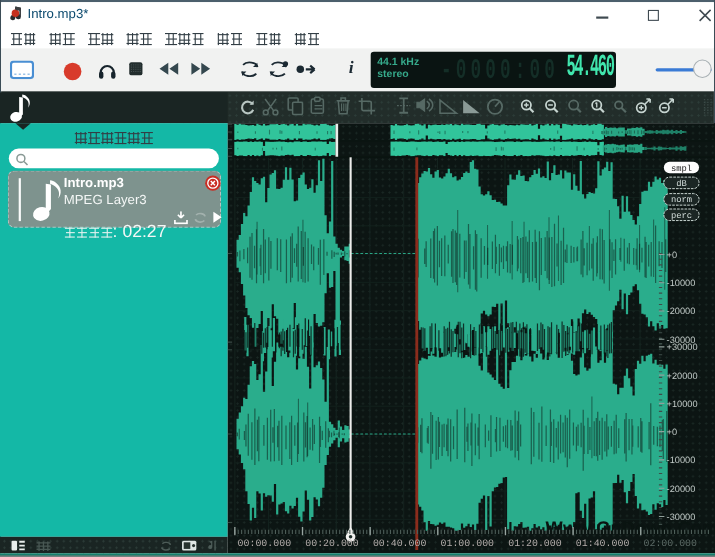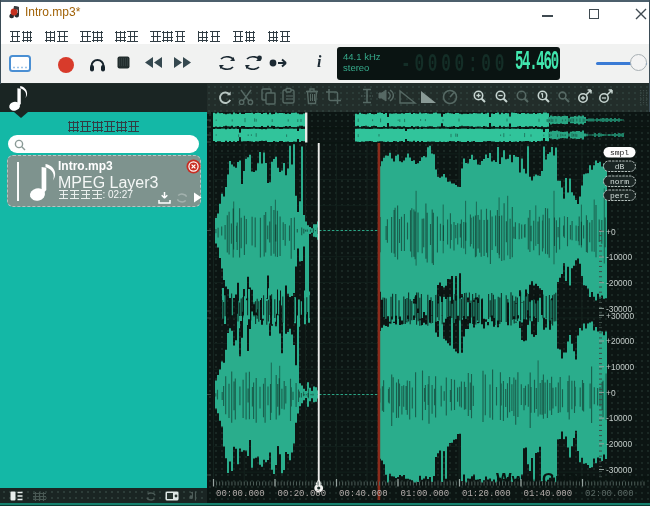--- a/index.html
+++ b/index.html
@@ -17,21 +17,21 @@
 <div class="abs" style="left:0;top:0;width:650px;height:2px;background:#4c5f6c"></div>
 <div class="abs" style="left:0;top:0;width:1px;height:503px;background:#3b4c56"></div>
 <div class="abs" style="right:0;top:0;width:1px;height:503px;background:#3b4c56"></div>
 
 <div class="abs" style="left:1px;top:2px;width:648px;height:20px;background:#fff">
   <svg class="abs" style="left:8px;top:3px" width="12" height="14" viewBox="0 0 12 14">
     <path d="M5 1l5 1v8.2a2.3 2.3 0 1 1-1.4-2.1V4L5 3.4V11a2.3 2.3 0 1 1-1.4-2.1z" fill="#2a2d30"></path>
     <circle cx="5" cy="7" r="3.4" fill="#c5301f"></circle>
     <path d="M5 1l5 1v3L5 4z" fill="#3a3d40"></path>
   </svg>
-  <div class="abs" style="left:24px;top:3px;font-size:12px;color:#a16207">Intro.mp3*</div>
+  <div class="abs" style="left:24px;top:3px;font-size:12px;color:#0c4a6e">Intro.mp3*</div>
 
   <div class="abs" style="left:541px;top:13px;width:11px;height:1.5px;background:#3f4a51"></div>
   <div class="abs" style="left:588px;top:7px;width:10px;height:10px;border:1.4px solid #3f4a51"></div>
   <svg class="abs" style="left:634px;top:6px" width="12" height="12" viewBox="0 0 12 12">
       <path d="M1 1l10 10M11 1L1 11" stroke="#3f4a51" stroke-width="1.4"></path>
     </svg>
 </div>
 
 <div class="abs" style="left:1px;top:22px;width:648px;height:22px;background:#fff;padding:5px 0 0 8px;white-space:nowrap">
   <span class="mi"><i class="zh zhd"></i><i class="zh zhd2"></i></span>
@@ -79,21 +79,21 @@
       <path d="M3 14v-4h4z" fill="#1c2a33"></path>
     <circle cx="16.5" cy="3" r="2.4" fill="#1c2a33"></circle>
   </svg>
   <svg class="abs" style="left:268px;top:13px" width="20" height="12" viewBox="0 0 20 12">
     <circle cx="4" cy="6" r="3.4" fill="#1c2a33"></circle>
       <path d="M9 6h8M17 6l-4-3.4M17 6l-4 3.4" stroke="#1c2a33" stroke-width="2"></path>
   </svg>
   <div class="abs" style="left:316px;top:9px;font-family:'Liberation Serif',serif;font-style:italic;font-weight:bold;font-size:16px;color:#1c2a33">i</div>
 
   <div class="abs" style="left:336px;top:3px;width:223px;height:33px;background:#0a1412;border-radius:3px">
-    <div class="abs" style="left:6px;top:4px;font-size:9.5px;font-weight:normal;color:#36aa8b;line-height:11px">44.1 kHz<br>stereo</div>
+    <div class="abs" style="left:6px;top:4px;font-size:9.5px;font-weight:bold;color:#36aa8b;line-height:11px">44.1 kHz<br>stereo</div>
     <div class="abs" style="left:64px;top:5px;font-family:'Liberation Mono',monospace;font-weight:bold;font-size:26px;color:#142e27;letter-spacing:6px;transform:scaleX(0.62);transform-origin:left top;line-height:24px">-0000:00</div>
     <div class="abs" style="right:2px;top:3px;font-family:'Liberation Mono',monospace;font-weight:bold;font-size:28px;color:#41e6ae;letter-spacing:-2.5px;transform:scaleX(0.5);transform-origin:right top;line-height:24px">54.460</div>
   </div>
 
   <div class="abs" style="left:595px;top:17.5px;width:51px;height:3.5px;background:#3a7bd5;border-radius:2px"></div>
   <div class="abs" style="left:629px;top:10px;width:17px;height:17px;border-radius:50%;background:#f3f3f3;border:1px solid #a8b0b4"></div>
 </div>
 
 <div class="abs dots" style="left:1px;top:83px;width:648px;height:29px">
   <svg class="abs" style="left:196px;top:6px" width="10" height="17">
@@ -198,22 +198,22 @@
   </div>
 
   <div class="abs" style="left:7px;top:43px;width:194px;height:52px;background:#7e938e;border-radius:6px;border:1px dashed rgba(255,255,255,0.45)">
     <div class="abs" style="left:9px;top:6px;width:2px;height:39px;background:#fafcfb"></div>
     <svg class="abs" style="left:15px;top:4px" width="38" height="44" viewBox="0 0 38 44">
       <ellipse cx="14.5" cy="34.5" rx="7.6" ry="6.2" fill="#fff" transform="rotate(-14 14.5 34.5)"></ellipse>
       <path d="M18.6 35.5V7l4.7.7V30z" fill="#fff"></path>
       <path d="M22.5 7c7.8 2.8 9.5 7.8 7.4 13.5 3.5-4.5 3.1-10.2-1.8-14.2-1.8-1.5-3.8-2.2-5.6-2.4z" fill="#fff"></path>
     </svg>
     <div class="abs" style="left:50px;top:3px;font-size:12px;font-weight:bold;color:#fff">Intro.mp3</div>
-    <div class="abs" style="left:50px;top:18px;font-size:16px;color:#f4f7f6">MPEG Layer3</div>
-    <div class="abs" style="left:50px;top:33px;font-size:10px;color:#f4f7f6;white-space:nowrap"><i class="zh zhw"></i><i class="zh zhw"></i><i class="zh zhw"></i><i class="zh zhw"></i>: 02:27</div>
+    <div class="abs" style="left:50px;top:18px;font-size:12px;color:#f4f7f6">MPEG Layer3</div>
+    <div class="abs" style="left:50px;top:46px;font-size:16px;color:#f4f7f6;white-space:nowrap"><i class="zh zhw"></i><i class="zh zhw"></i><i class="zh zhw"></i><i class="zh zhw"></i>: 02:27</div>
     <svg class="abs" style="left:178px;top:3px" width="15" height="15" viewBox="0 0 15 15">
       <circle cx="7.5" cy="7.5" r="7" fill="#c92d23"></circle>
       <circle cx="7.5" cy="7.5" r="4.6" fill="none" stroke="#fff" stroke-width="1.2"></circle>
       <path d="M5.6 5.6l3.8 3.8M9.4 5.6l-3.8 3.8" stroke="#fff" stroke-width="1.3"></path>
     </svg>
     <svg class="abs" style="left:150px;top:36px" width="13" height="12" viewBox="0 0 13 12">
         <path d="M6.5 0v6M6.5 6l-2.8-2.8M6.5 6l2.8-2.8" stroke="#fff" stroke-width="1.5"></path>
         <path d="M1 8v3h11V8" fill="none" stroke="#fff" stroke-width="1.5"></path>
       </svg>
     <svg class="abs" style="left:167px;top:37px" width="14" height="10" viewBox="0 0 20 16" opacity="0.28">

